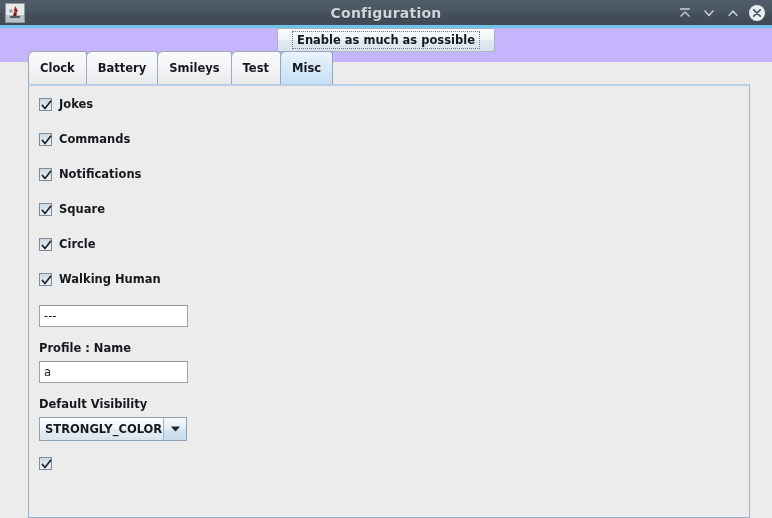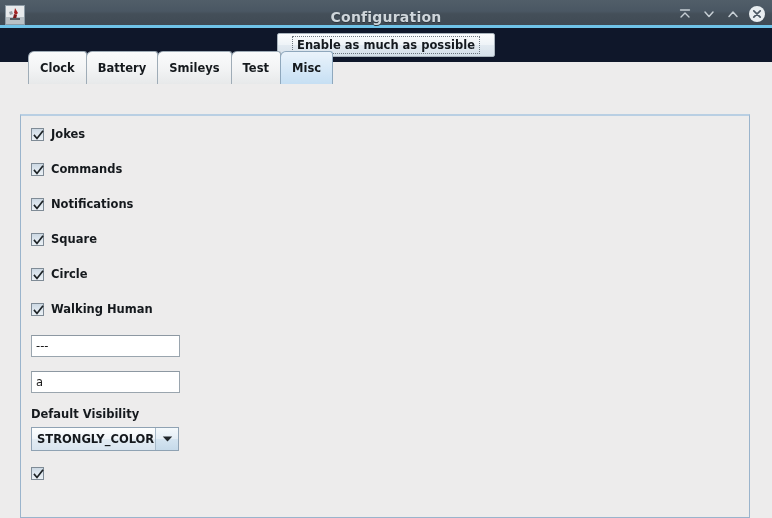--- a/index.html
+++ b/index.html
@@ -29,21 +29,21 @@
   }
 
   
   .titlebar {
     position: relative;
     height: 28px;
     flex: 0 0 28px;
     background: linear-gradient(to bottom, #515e69 0%, #4a5763 45%, #444f59 55%, #3f4a54 100%);
     border-bottom: 3px solid #6fc3e8;
     display: flex;
-    align-items: flex-end;
+    align-items: center;
     box-sizing: border-box;
   }
   .titlebar-icon {
     width: 20px;
     height: 20px;
     margin-left: 5px;
     flex: 0 0 20px;
     border: 1px solid #8c9aa4;
     background: #dfe3e6;
     position: relative;
@@ -83,24 +83,23 @@
     justify-content: center;
     color: #c6ced4;
   }
   .tb-btn svg { display: block; }
 
   
   .toolbar {
     flex: 0 0 auto;
     height: 34px;
     display: flex;
-    align-items: center;
     justify-content: center;
     gap: 24px;
-    background: #0f172a;
+    background: #c4b5fd;
   }
   .push-btn {
     background: linear-gradient(to bottom, #fbfdfe 0%, #eef3f7 48%, #e2eaf1 52%, #d6e1ea 100%);
     border: 1px solid #a9b4bd;
     border-radius: 2px;
     height: 24px;
     padding: 0 14px;
     font-family: "DejaVu Sans", sans-serif;
     font-size: 11.5px;
     font-weight: bold;
@@ -152,24 +151,23 @@
     background: linear-gradient(to bottom, #eaf3fb 0%, #d6e8f7 55%, #c6dff3 100%);
     border-color: #8fa8bd;
     position: relative;
     z-index: 4;
     justify-content: center;
   }
 
   
   .panel-wrap {
     flex: 1 1 auto;
-    padding: 0 22px 0 20px;
+    padding: 0 22px 0 28px;
     box-sizing: border-box;
     min-height: 0;
-    margin-top: 30px;
   }
   .panel {
     height: 100%;
     box-sizing: border-box;
     border: 1px solid #9ab4cc;
     border-top: 2px solid #b9cfe3;
     background: #edecec;
     padding: 9px 0 0 10px;
     overflow: hidden;
   }
@@ -384,20 +382,21 @@
           </svg>
         </span>
         <span class="check-label">Walking Human</span>
       </div>
 
       <div class="field-block">
         <div class="text-input" title="">---</div>
       </div>
 
       <div class="field-block">
+        <div class="field-label">Profile : Name</div>
         <div class="text-input" title="">a</div>
       </div>
 
       <div>
         <div class="field-label">Default Visibility</div>
         <div class="combo">
           <span class="combo-value">STRONGLY_COLOR...</span>
           <span class="combo-arrow">
             <svg width="11" height="8" viewBox="0 0 11 8">
               <path d="M0.8 1.4 L5.5 6.4 L10.2 1.4 Z" fill="#20262b"></path>

